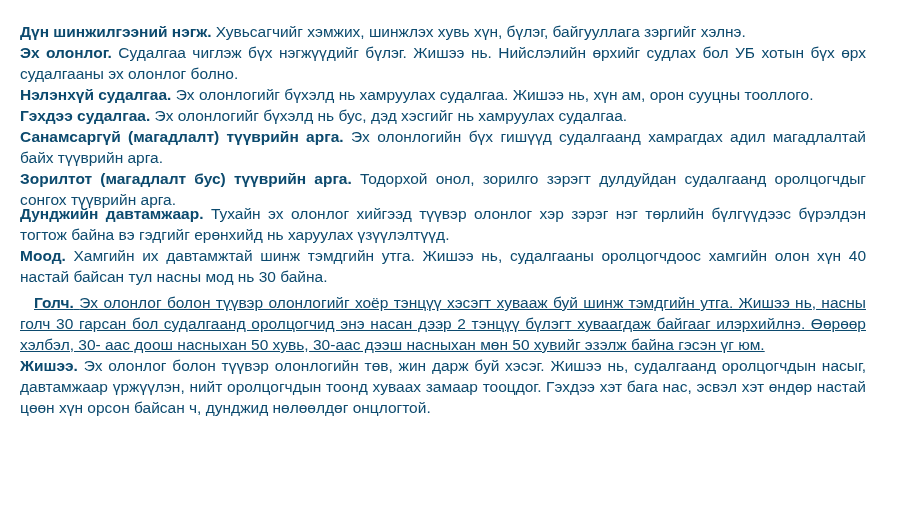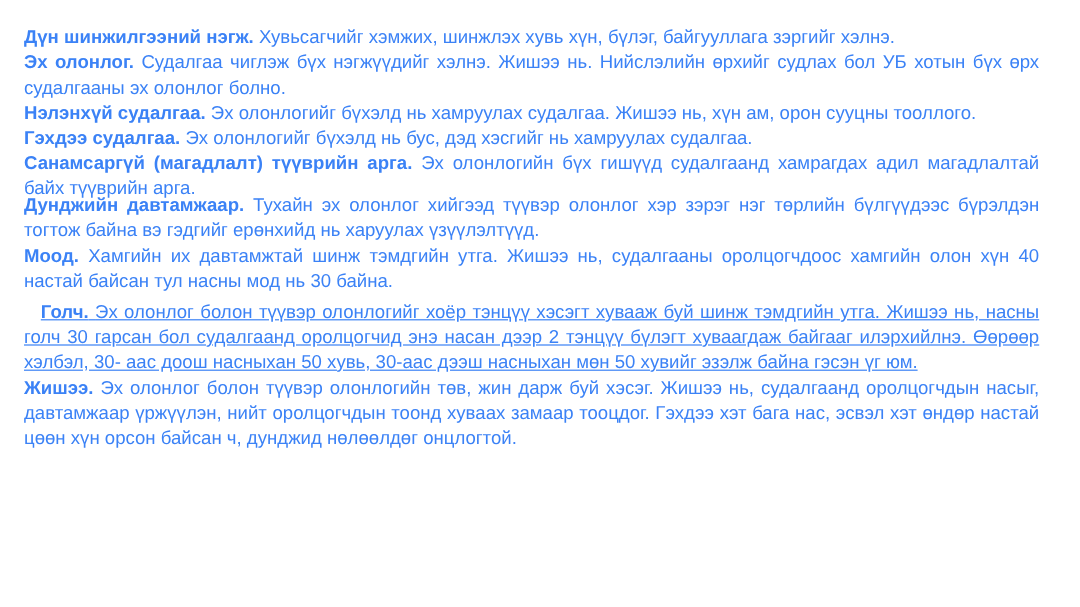--- a/index.html
+++ b/index.html
@@ -10,52 +10,54 @@
     background: #ffffff;
     overflow: hidden;
   }
   .page {
     width: 900px;
     height: 506px;
     padding: 21px 34px 0 20px;
     font-family: "Liberation Sans", "DejaVu Sans", sans-serif;
     font-size: 15.5px;
     line-height: 21px;
-    color: #3b82f6;
+    color: #0c4a6e;
   }
   .para {
     margin: 0;
     text-align: justify;
   }
   .term { font-weight: bold; }
   .para.tight { margin-top: -7px; }   
   .para.gap   { margin-top: 5px; }    
   .para.indent { text-indent: 14px; text-decoration: underline; } 
 </style>
 </head>
 <body>
 
 <div class="page">
 
   <p class="para"><span class="term">Дүн шинжилгээний нэгж.</span>
 <span>Хувьсагчийг хэмжих, шинжлэх хувь хүн, бүлэг, байгууллага зэргийг хэлнэ.</span></p>
 
   <p class="para"><span class="term">Эх олонлог.</span>
-<span>Судалгаа чиглэж бүх нэгжүүдийг хэлнэ. Жишээ нь. Нийслэлийн өрхийг судлах бол УБ хотын бүх өрх судалгааны эх олонлог болно.</span></p>
+<span>Судалгаа чиглэж бүх нэгжүүдийг бүлэг. Жишээ нь. Нийслэлийн өрхийг судлах бол УБ хотын бүх өрх судалгааны эх олонлог болно.</span></p>
 
   <p class="para"><span class="term">Нэлэнхүй судалгаа.</span>
 <span>Эх олонлогийг бүхэлд нь хамруулах судалгаа. Жишээ нь, хүн ам, орон сууцны тооллого.</span></p>
 
   <p class="para"><span class="term">Гэхдээ судалгаа.</span>
 <span>Эх олонлогийг бүхэлд нь бус, дэд хэсгийг нь хамруулах судалгаа.</span></p>
 
 
   <p class="para"><span class="term">Санамсаргүй (магадлалт) түүврийн арга.</span>
 <span>Эх олонлогийн бүх гишүүд судалгаанд хамрагдах адил магадлалтай байх түүврийн арга.</span></p>
 
+  <p class="para"><span class="term">Зорилтот (магадлалт бус) түүврийн арга.</span>
+<span>Тодорхой онол, зорилго зэрэгт дулдуйдан судалгаанд оролцогчдыг сонгох түүврийн арга.</span></p>
 
   <p class="para tight"><span class="term">Дунджийн давтамжаар.</span>
 <span>Тухайн эх олонлог хийгээд түүвэр олонлог хэр зэрэг нэг төрлийн бүлгүүдээс бүрэлдэн тогтож байна вэ гэдгийг ерөнхийд нь харуулах үзүүлэлтүүд.</span></p>
 
   <p class="para"><span class="term">Моод.</span>
 <span>Хамгийн их давтамжтай шинж тэмдгийн утга. Жишээ нь, судалгааны оролцогчдоос хамгийн олон хүн 40 настай байсан тул насны мод нь 30 байна.</span></p>
 
   <p class="para gap indent"><span class="term">Голч.</span>
 <span>Эх олонлог болон түүвэр олонлогийг хоёр тэнцүү хэсэгт хувааж буй шинж тэмдгийн утга. Жишээ нь, насны голч 30 гарсан бол судалгаанд оролцогчид энэ насан дээр 2 тэнцүү бүлэгт хуваагдаж байгааг илэрхийлнэ. Өөрөөр хэлбэл, 30- аас доош насныхан 50 хувь, 30-аас дээш насныхан мөн 50 хувийг эзэлж байна гэсэн үг юм.</span></p>
 

